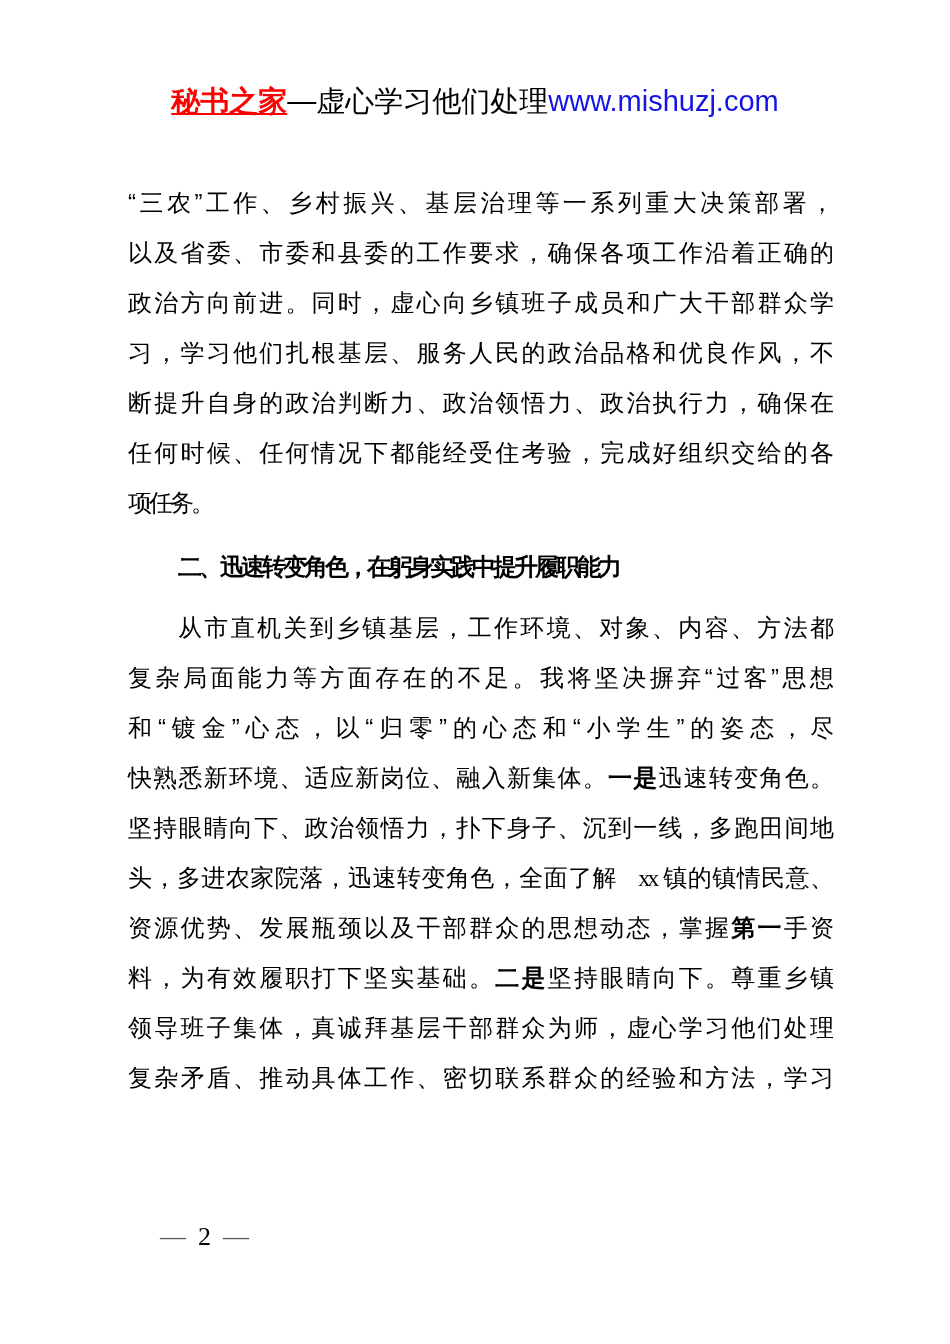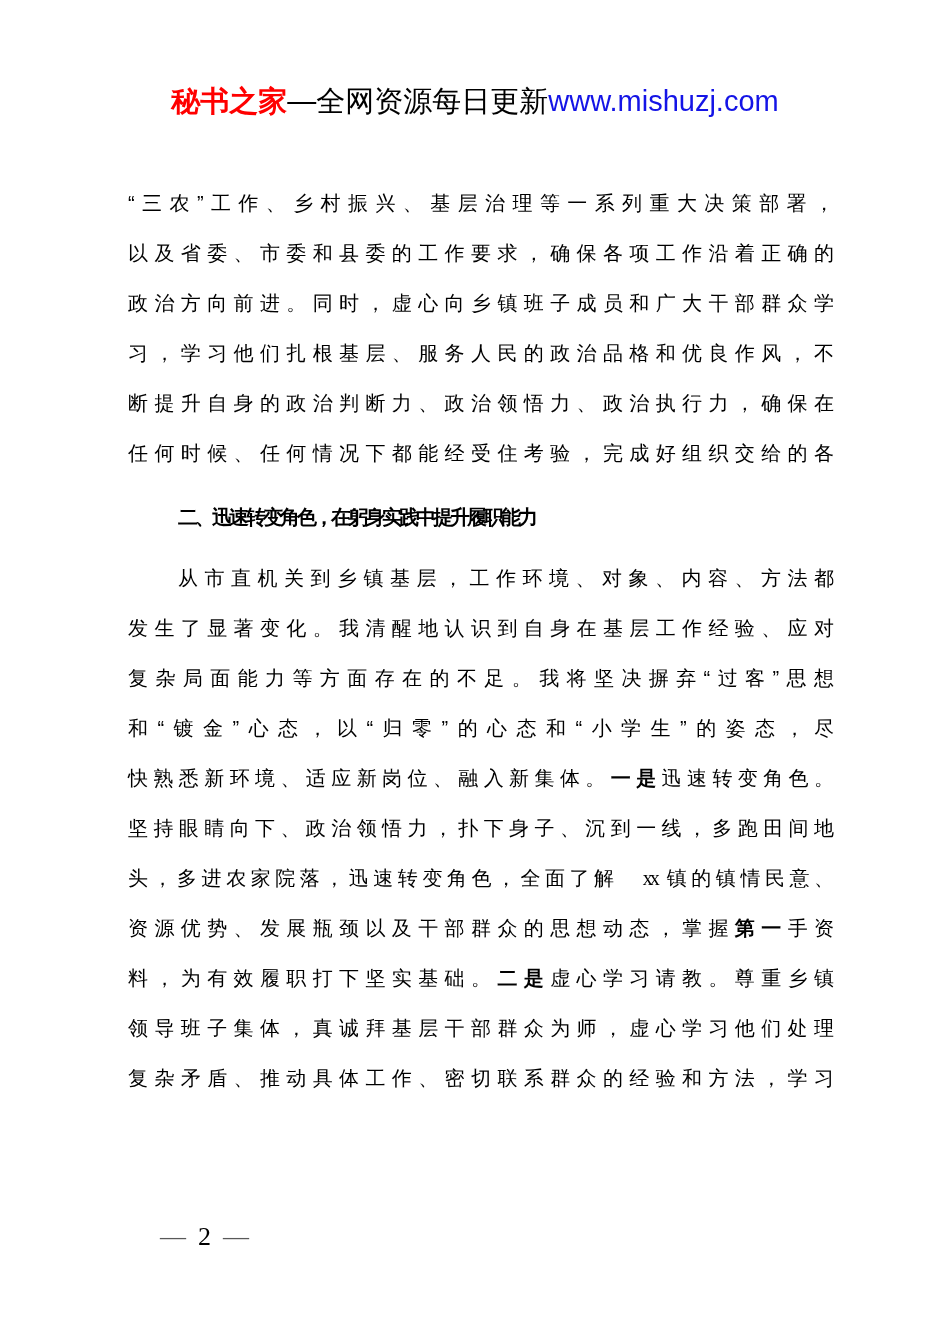--- a/index.html
+++ b/index.html
@@ -23,37 +23,38 @@
     left: 0;
     width: 100%;
     text-align: center;
     font-size: 29px;
     line-height: 34px;
     white-space: nowrap;
   }
   .header .brand {
     color: var(--brand-red, #ff0000);
     font-weight: bold;
+    text-decoration: underline;
   }
   .header .hdr-dash {
     color: var(--text-black, #000000);
   }
   .header .tagline {
     color: var(--text-black, #000000);
   }
   .header .url {
     color: var(--link-blue, #0000ee);
   }
   
   .doc-body {
     position: absolute;
     left: 128px;
     top: 178px;
     width: 703px;
-    font-size: 20px;
+    font-size: 24px;
     letter-spacing: -3px;
   }
   .line {
     height: 50px;
     line-height: 50px;
     white-space: nowrap;
     text-align: left;
   }
   .line.just {
     text-align: justify;
@@ -88,45 +89,45 @@
     color: var(--text-black, #000000);
     margin: 0 12px;
   }
 </style>
 </head>
 <body>
 
 <div class="page">
 
   <div class="header">
-    <span class="brand">秘书之家</span><span class="hdr-dash">—</span><span class="tagline">全网资源每日更新</span><span class="url">www.mishuzj.com</span>
+    <span class="brand">秘书之家</span><span class="hdr-dash">—</span><span class="tagline">虚心学习他们处理</span><span class="url">www.mishuzj.com</span>
   </div>
 
   <div class="doc-body">
       <div class="block paragraph">
         <div class="line just"><span>“三农”工作、乡村振兴、基层治理等一系列重大决策部署，</span></div>
         <div class="line just"><span>以及省委、市委和县委的工作要求，确保各项工作沿着正确的</span></div>
         <div class="line just"><span>政治方向前进。同时，虚心向乡镇班子成员和广大干部群众学</span></div>
         <div class="line just"><span>习，学习他们扎根基层、服务人民的政治品格和优良作风，不</span></div>
         <div class="line just"><span>断提升自身的政治判断力、政治领悟力、政治执行力，确保在</span></div>
         <div class="line just"><span>任何时候、任何情况下都能经受住考验，完成好组织交给的各</span></div>
+        <div class="line"><span>项任务。</span></div>
       </div>
       <div class="block heading">
         <div class="line indent"><span class="bold">二、迅速转变角色，在躬身实践中提升履职能力</span></div>
       </div>
       <div class="block paragraph">
         <div class="line just indent"><span>从市直机关到乡镇基层，工作环境、对象、内容、方法都</span></div>
-        <div class="line just"><span>发生了显著变化。我清醒地认识到自身在基层工作经验、应对</span></div>
         <div class="line just"><span>复杂局面能力等方面存在的不足。我将坚决摒弃“过客”思想</span></div>
         <div class="line just"><span>和“镀金”心态，以“归零”的心态和“小学生”的姿态，尽</span></div>
         <div class="line just"><span>快熟悉新环境、适应新岗位、融入新集体。</span><span class="bold">一是</span><span>迅速转变角色。</span></div>
         <div class="line just"><span>坚持眼睛向下、政治领悟力，扑下身子、沉到一线，多跑田间地</span></div>
         <div class="line just"><span>头，多进农家院落，迅速转变角色，全面了解 </span><span class="serif">xx</span><span> 镇的镇情民意、</span></div>
         <div class="line just"><span>资源优势、发展瓶颈以及干部群众的思想动态，掌握</span><span class="bold">第一</span><span>手资</span></div>
-        <div class="line just"><span>料，为有效履职打下坚实基础。</span><span class="bold">二是</span><span>虚心学习请教。尊重乡镇</span></div>
+        <div class="line just"><span>料，为有效履职打下坚实基础。</span><span class="bold">二是</span><span>坚持眼睛向下。尊重乡镇</span></div>
         <div class="line just"><span>领导班子集体，真诚拜基层干部群众为师，虚心学习他们处理</span></div>
         <div class="line just"><span>复杂矛盾、推动具体工作、密切联系群众的经验和方法，学习</span></div>
       </div>
     </div>
 
   <div class="footer">
     <span class="pg-dash">—</span><span class="pg-num">2</span><span class="pg-dash">—</span>
   </div>
 
 </div>

